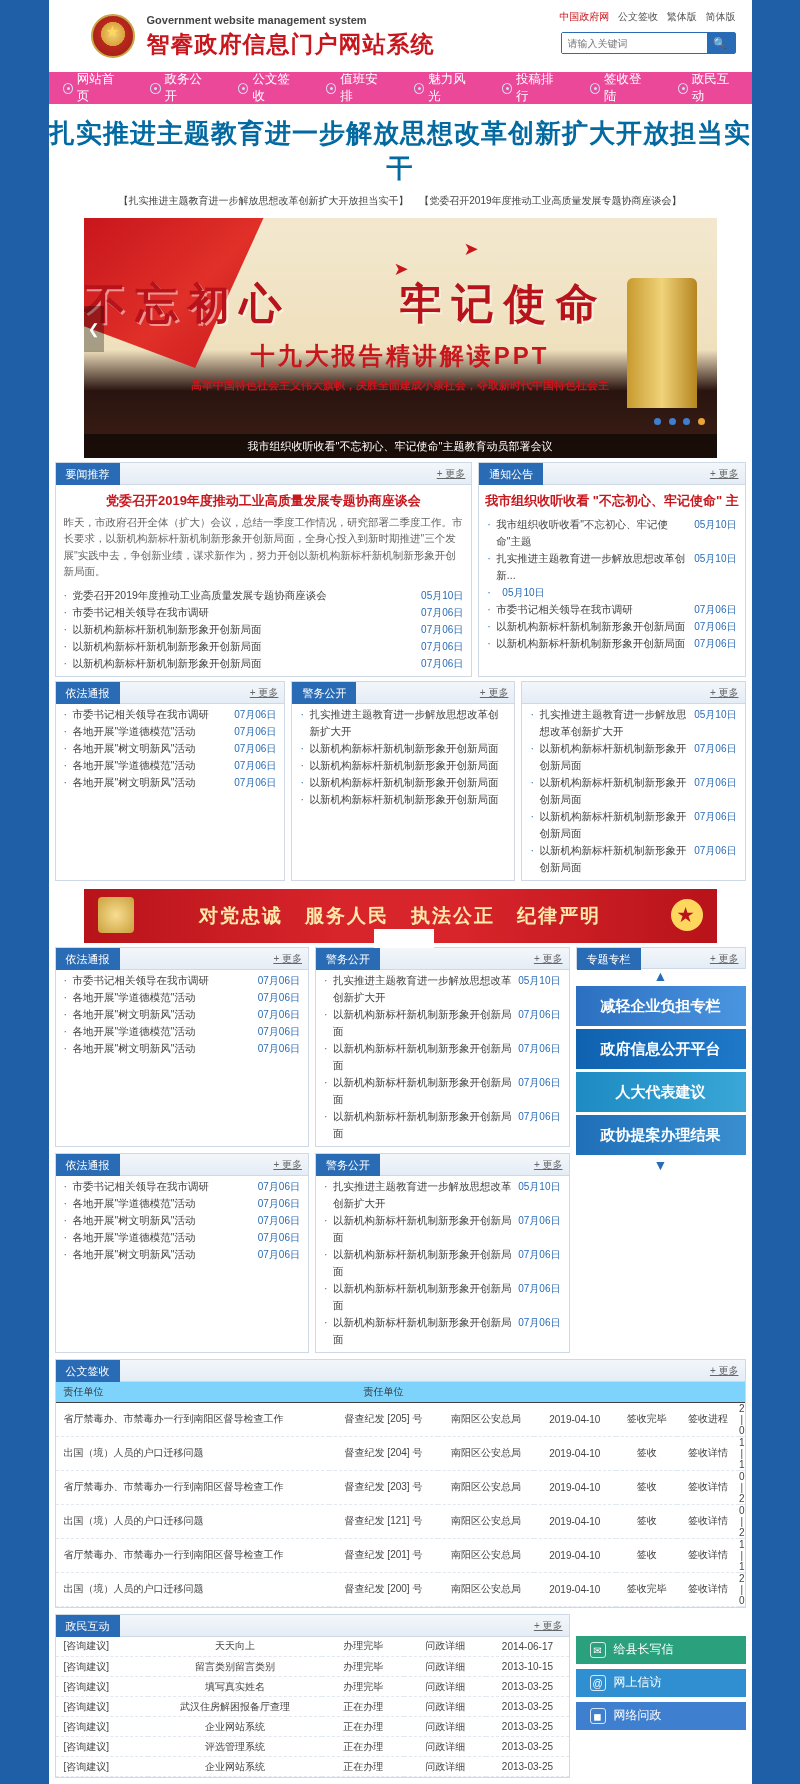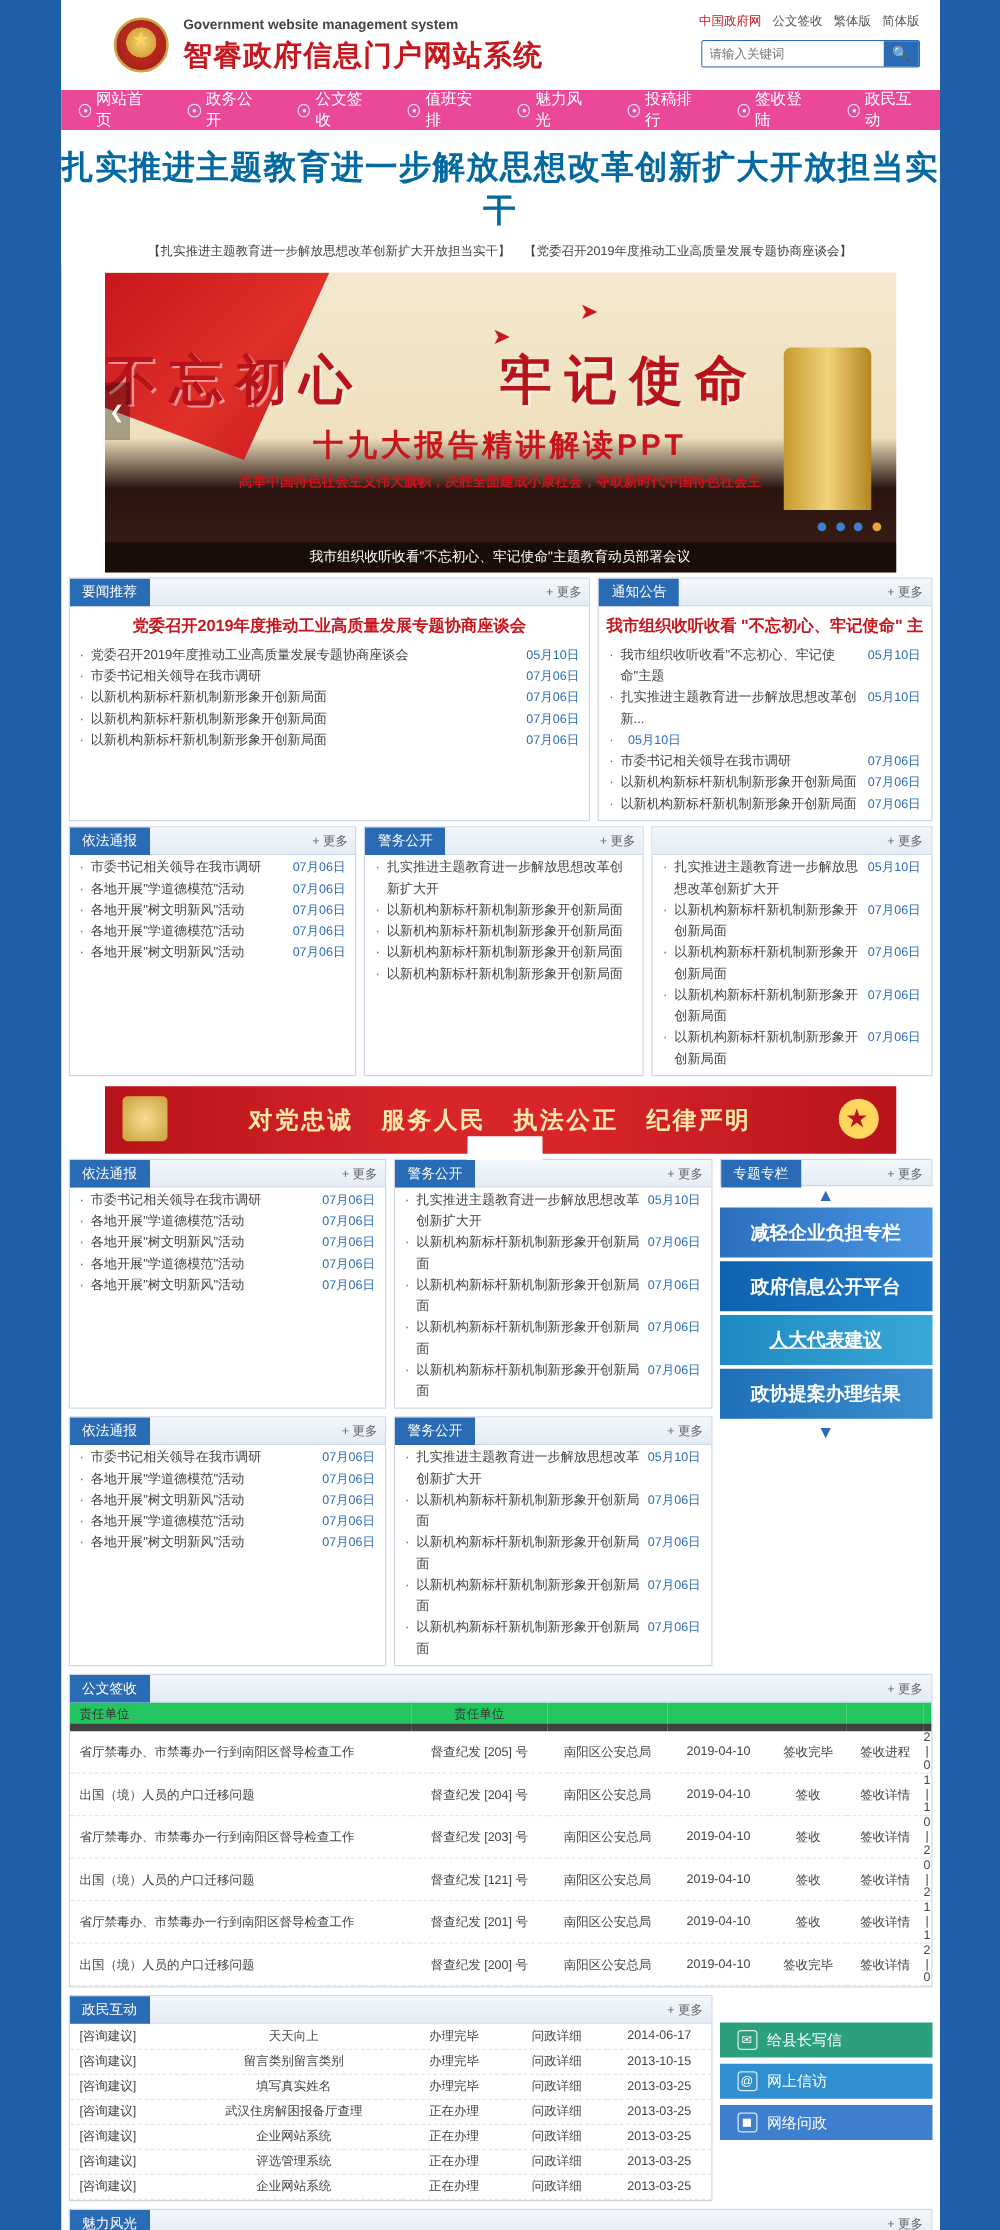--- a/index.html
+++ b/index.html
@@ -110,21 +110,21 @@
   .cols { display: flex; gap: 6px; padding: 4px 6px 0; }
   .panel { border: 1px solid #cfd9e5; background: #fff; }
   .pnl-head {
     height: 22px; background: linear-gradient(to bottom,#f3f7fb,#e4ecf5); position: relative;
     border-bottom: 1px solid #cfd9e5;
   }
   .pnl-tab {
     display: inline-block; height: 22px; line-height: 22px; padding: 0 10px;
     background: #2a6bb5; color: #fff; font-size: 11px; cursor: pointer;
   }
-  .pnl-more { position: absolute; right: 6px; top: 4px; font-size: 10px; color: #666; cursor: pointer; }
+  .pnl-more { position: absolute; right: 6px; top: 4px; font-size: 10px; color: #666; cursor: pointer; text-decoration: underline; }
   .lead-title { color: #c8161d; font-weight: bold; font-size: 13px; text-align: center; padding: 7px 4px 4px; cursor: pointer; }
   .lead-body { font-size: 10.5px; color: #666; line-height: 1.55; padding: 0 8px 6px; }
   ul.list { list-style: none; padding: 2px 8px 4px; }
   ul.list li {
     font-size: 10.5px; color: #444; line-height: 17px; position: relative; padding-left: 9px;
     display: flex; justify-content: space-between; cursor: pointer;
   }
   ul.list li:before { content: "·"; position: absolute; left: 0; color: #2a6bb5; }
   ul.list li .date { color: #2a6bb5; font-size: 10px; flex: none; margin-left: 6px; }
 
@@ -144,26 +144,26 @@
 
   
   .adcol { width: 170px; }
   .ad-arrow { text-align: center; color: #2a6bb5; font-size: 14px; line-height: 14px; cursor: pointer; }
   .ad-banner {
     height: 40px; margin: 3px 0; display: flex; align-items: center; justify-content: center;
     color: #fff; font-size: 15px; font-weight: bold; cursor: pointer;
   }
   .ad1 { background: linear-gradient(to right,#2c6fc0,#4a95e0); }
   .ad2 { background: linear-gradient(to right,#0f62b0,#1f79c8); }
-  .ad3 { background: linear-gradient(to right,#1d8ac2,#3aa7d8); text-decoration: underline; }
+  .ad3 { background: linear-gradient(to right,#1d8ac2,#3aa7d8); }
   .ad4 { background: linear-gradient(to right,#1f6fb8,#3a8fd0); }
 
   
   table.tbl { width: 100%; border-collapse: collapse; font-size: 10px; }
-  table.tbl th { background: #22c55e; color: #333; font-weight: normal; height: 20px; border-bottom: 6px solid #404040; }
+  table.tbl th { background: #7dd3fc; color: #333; font-weight: normal; height: 20px; border-bottom: 1px solid #404040; }
   table.tbl td { height: 20px; border-bottom: 1px dashed #e2e8f0; color: #444; text-align: center; }
   table.tbl td.l { text-align: left; padding-left: 8px; }
   .red { color: #c8161d; }
   .orange { color: #e06c1e; }
 
   
   .inter-btn {
     height: 28px; margin-bottom: 5px; display: flex; align-items: center; gap: 8px;
     color: #fff; font-size: 12px; padding-left: 14px; cursor: pointer;
   }
@@ -265,20 +265,21 @@
       </div>
     </div>
 
     <div class="cols">
       <div class="panel" style="width:61%">
         <div class="pnl-head">
           <span class="pnl-tab">要闻推荐</span>
           <span class="pnl-more">+ 更多</span>
         </div>
         <div class="lead-title">党委召开2019年度推动工业高质量发展专题协商座谈会</div>
+        <div class="lead-body">昨天，市政府召开全体（扩大）会议，总结一季度工作情况，研究部署二季度工作。市长要求，以新机构新标杆新机制新形象开创新局面，全身心投入到新时期推进"三个发展"实践中去，争创新业绩，谋求新作为，努力开创以新机构新标杆新机制新形象开创新局面。</div>
         <ul class="list">
           <li>
               <span>党委召开2019年度推动工业高质量发展专题协商座谈会</span>
               <span class="date">05月10日</span>
             </li>
           <li>
               <span>市委书记相关领导在我市调研</span>
               <span class="date">07月06日</span>
             </li>
           <li>

